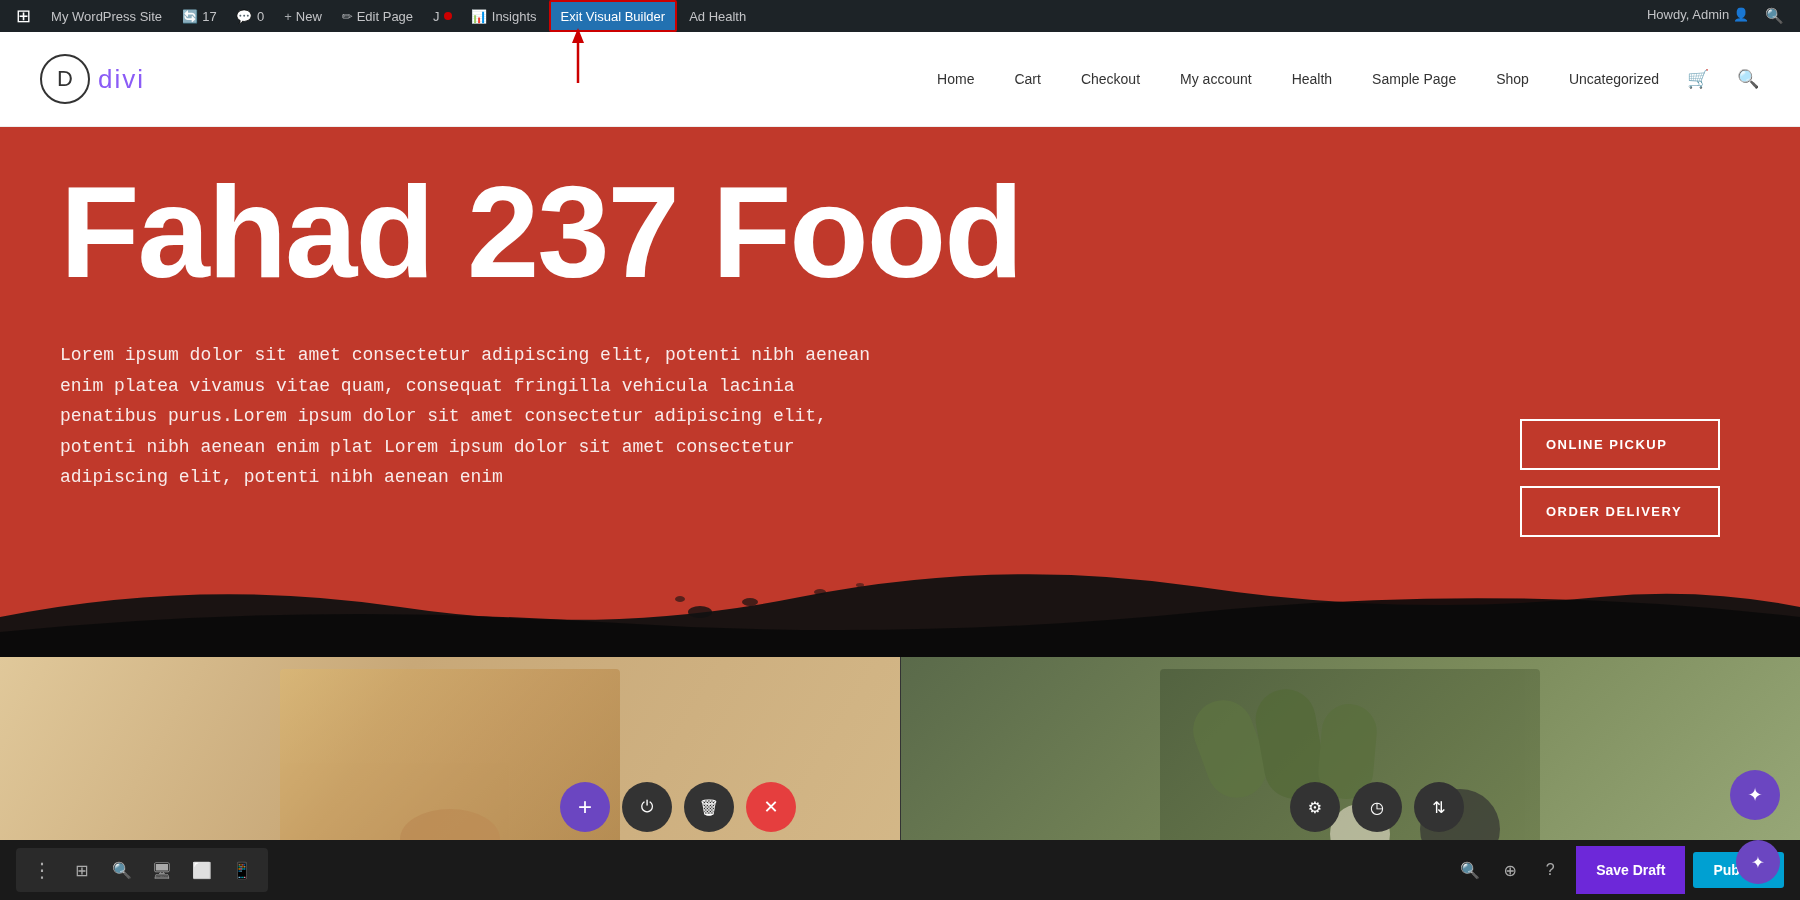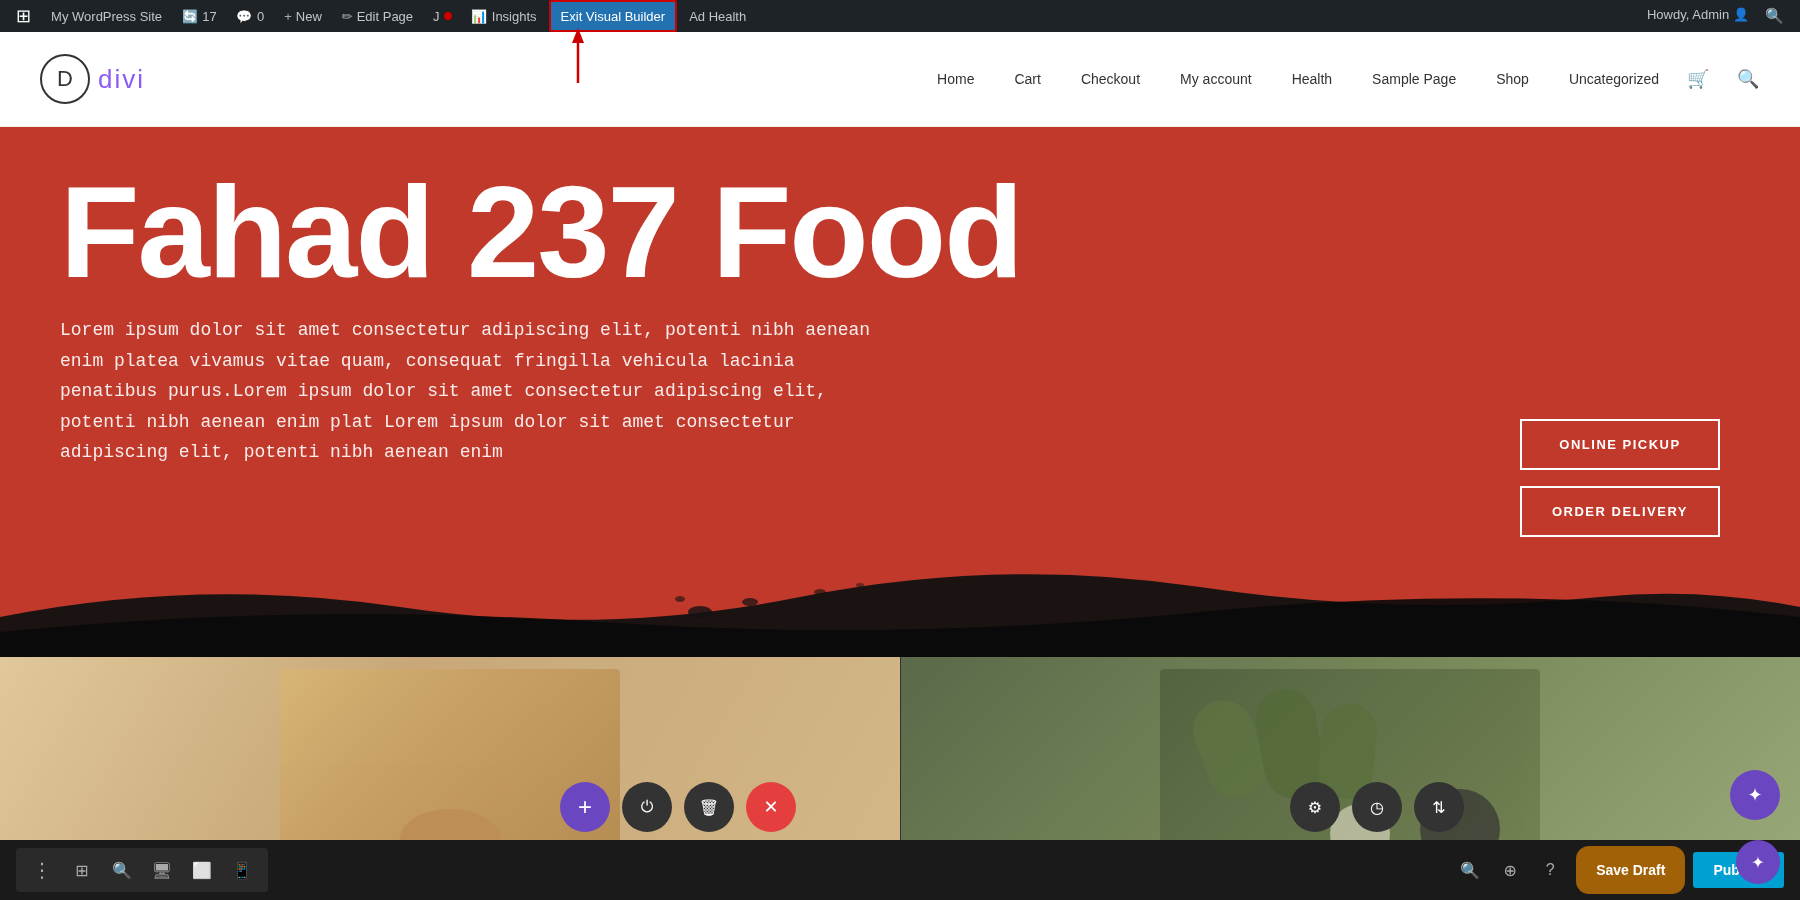--- a/index.html
+++ b/index.html
@@ -120,21 +120,21 @@
       background: #c0392b;
       position: relative;
       overflow: hidden;
       padding: 40px 60px;
     }
     .hero-title {
       font-size: 130px;
       font-weight: 800;
       color: #fff;
       line-height: 1;
-      margin-bottom: 18px;
+      margin-bottom: 43px;
       letter-spacing: -2px;
     }
     .hero-text-col {
       max-width: 820px;
     }
     .hero-subtitle {
       font-size: 18px;
       color: #ffffff;
       line-height: 1.7;
       opacity: 0.9;
@@ -150,21 +150,21 @@
     }
     .hero-btn {
       width: 200px;
       padding: 16px 24px;
       background: transparent;
       border: 2px solid #fff;
       color: #fff;
       font-size: 13px;
       font-weight: 700;
       letter-spacing: 1.5px;
-      text-align: center;
+      text-align: left;
       cursor: pointer;
     }
     
     .hero-brush {
       position: absolute;
       bottom: -20px;
       left: 0;
       width: 100%;
       height: 120px;
     }
@@ -245,27 +245,27 @@
       margin-left: auto;
       display: flex;
       align-items: center;
       gap: 8px;
     }
     .toolbar-right-icons {
       display: flex;
       gap: 4px;
     }
     .save-draft-btn {
-      background: #a16207;
+      background: #6d28d9;
       color: #fff;
       border: none;
       padding: 16px 20px;
       font-size: 14px;
       font-weight: 600;
-      border-radius: 13px;
+      border-radius: 0;
       cursor: pointer;
     }
     .publish-btn {
       background: #00a0d2;
       color: #fff;
       border: none;
       padding: 10px 20px;
       font-size: 14px;
       font-weight: 600;
       border-radius: 3px;

